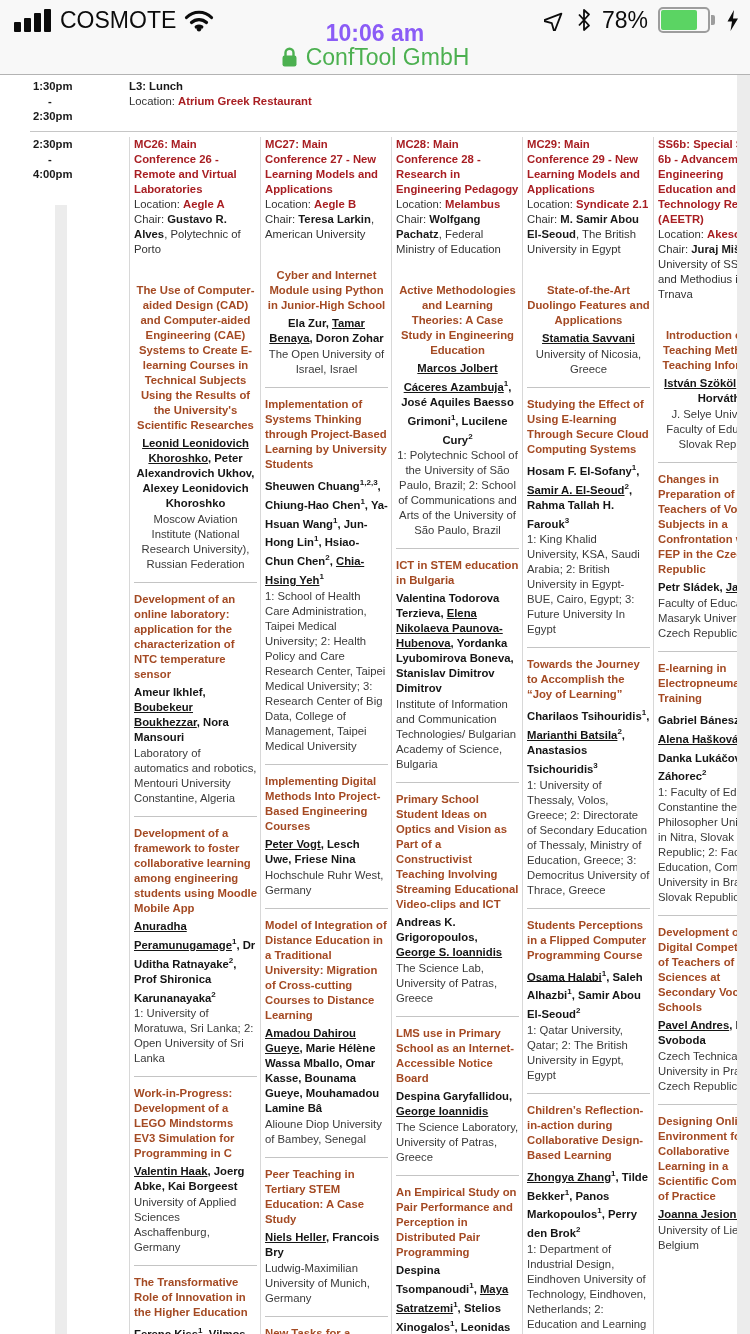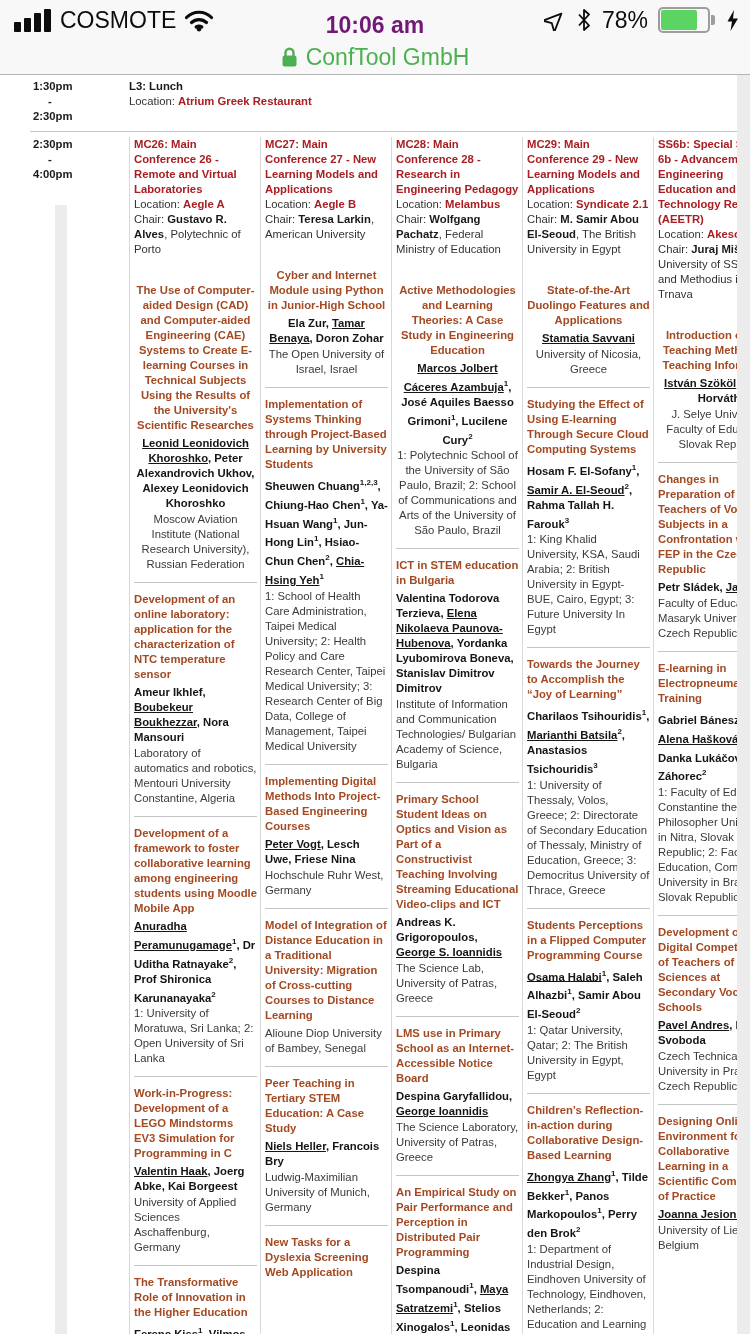--- a/index.html
+++ b/index.html
@@ -10,22 +10,22 @@
   }
   html,body{margin:0;padding:0;background:#fff;}
   .phone{position:relative;width:750px;height:1334px;overflow:hidden;background:#fff;
          font-family:"Liberation Sans","DejaVu Sans",sans-serif;}
   
   .chrome{position:absolute;top:0;left:0;right:0;height:75px;background:#f8f8f8;
           border-bottom:1px solid #b3b3b3;box-sizing:border-box;}
   .status-bar{position:relative;height:40px;display:flex;align-items:center;}
   .sb-left{display:flex;align-items:center;gap:8px;margin-left:14px;}
   .carrier{font-size:23px;color:#0c0c0c;}
-  .sb-time{position:absolute;left:50%;transform:translateX(-50%);top:12px;
-           font-size:23px;font-weight:700;color:#701a75;}
+  .sb-time{position:absolute;left:50%;transform:translateX(-50%);top:20px;
+           font-size:23px;font-weight:700;color:#8b5cf6;}
   .sb-right{margin-left:auto;display:flex;align-items:center;gap:10px;margin-right:10px;}
   .pct{font-size:23px;color:#0c0c0c;}
   .battery{width:46px;height:20px;border:2px solid #9d9d9d;border-radius:5px;
            padding:1px;box-sizing:content-box;display:flex;}
   .battery-fill{height:100%;background:var(--battery-green);border-radius:2px;}
   .nub{width:4px;height:10px;background:#9d9d9d;border-radius:0 2px 2px 0;margin-left:1px;}
   .url-bar{height:34px;display:flex;align-items:center;justify-content:center;gap:8px;}
   .site{font-size:23px;color:var(--link-green);}
   
   .schedule{position:absolute;top:75px;left:30px;width:708px;
@@ -190,20 +190,21 @@
               <div class="authors"><span class="author">Sheuwen Chuang</span><sup>1,2,3</sup>, <span class="author">Chiung-Hao Chen</span><sup>1</sup>, <span class="author">Ya-Hsuan Wang</span><sup>1</sup>, <span class="author">Jun-Hong Lin</span><sup>1</sup>, <span class="author">Hsiao-Chun Chen</span><sup>2</sup>, <span class="author u">Chia-Hsing Yeh</span><sup>1</sup></div>
               <div class="affil">1: School of Health Care Administration, Taipei Medical University; 2: Health Policy and Care Research Center, Taipei Medical University; 3: Research Center of Big Data, College of Management, Taipei Medical University</div>
             </div>
             <div class="talk">
               <div class="talk-title">Implementing Digital Methods Into Project-Based Engineering Courses</div>
               <div class="authors"><span class="author u">Peter Vogt</span>, <span class="author">Lesch Uwe</span>, <span class="author">Friese Nina</span></div>
               <div class="affil">Hochschule Ruhr West, Germany</div>
             </div>
             <div class="talk">
               <div class="talk-title">Model of Integration of Distance Education in a Traditional University: Migration of Cross-cutting Courses to Distance Learning</div>
+              <div class="authors"><span class="author u">Amadou Dahirou Gueye</span>, <span class="author">Marie Hélène Wassa Mballo</span>, <span class="author">Omar Kasse</span>, <span class="author">Bounama Gueye</span>, <span class="author">Mouhamadou Lamine Bâ</span></div>
               <div class="affil">Alioune Diop University of Bambey, Senegal</div>
             </div>
             <div class="talk">
               <div class="talk-title">Peer Teaching in Tertiary STEM Education: A Case Study</div>
               <div class="authors"><span class="author u">Niels Heller</span>, <span class="author">Francois Bry</span></div>
               <div class="affil">Ludwig-Maximilian University of Munich, Germany</div>
             </div>
             <div class="talk">
               <div class="talk-title">New Tasks for a Dyslexia Screening Web Application</div>
             </div>

